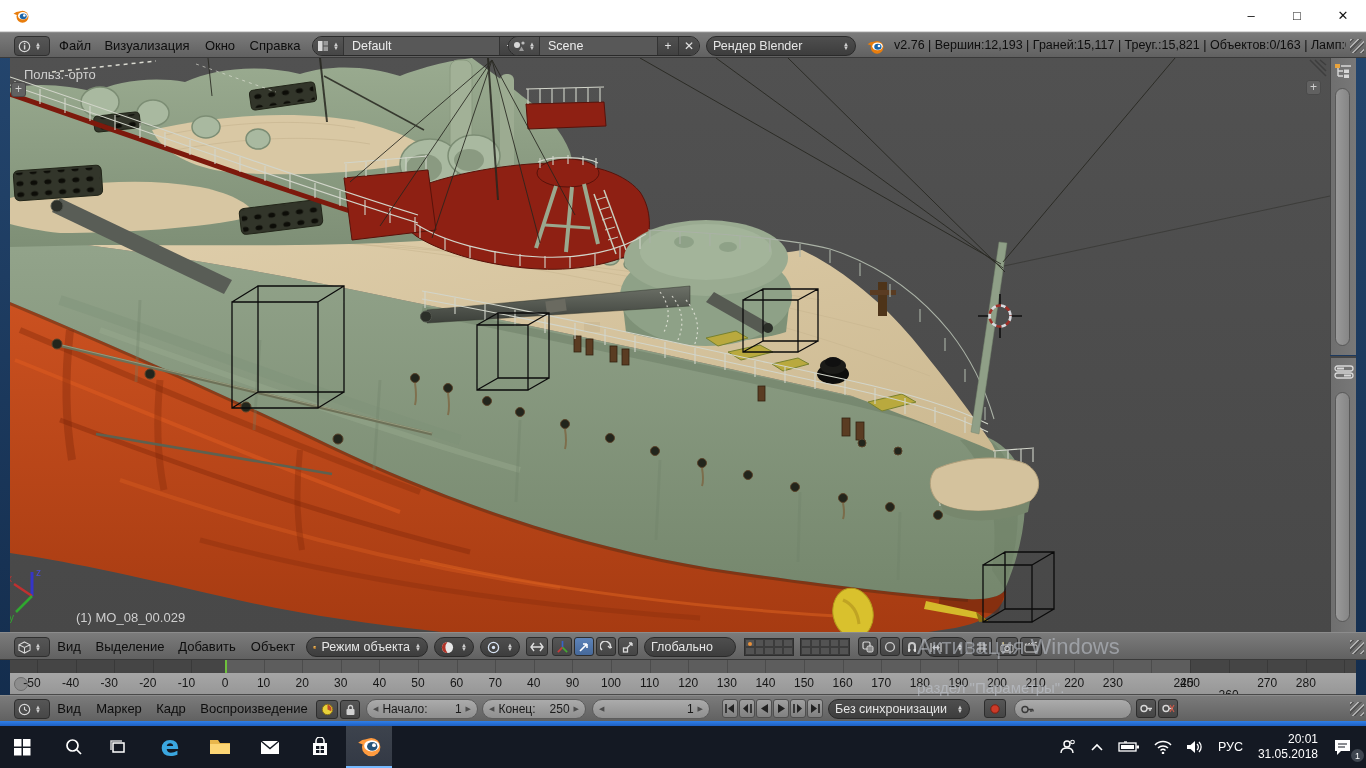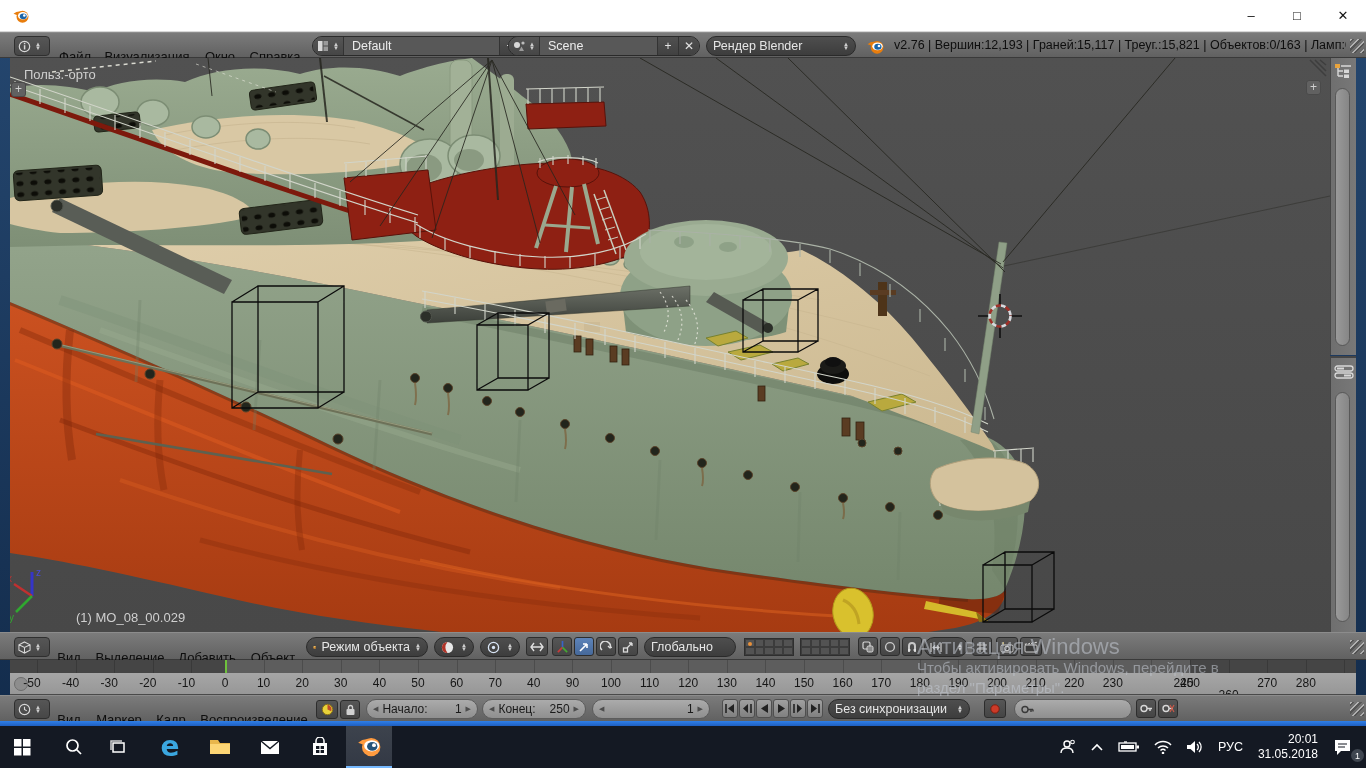--- a/index.html
+++ b/index.html
@@ -8,21 +8,21 @@
   
   .desktop-edge{position:absolute;top:32px;bottom:42px;width:10px;background:linear-gradient(180deg,#24466e,#132c4c);}
   
   .titlebar{position:absolute;left:0;top:0;width:1366px;height:32px;background:#ffffff;display:flex;align-items:center;border-bottom:1px solid #d8d8d8;}
   .titlebar .appicon{width:18px;height:18px;margin-left:12px;}
   .titlebar .title{margin-left:8px;font-size:13px;color:#111;white-space:nowrap;}
   .winbtns{margin-left:auto;display:flex;height:32px;}
   .winbtn{width:46px;height:32px;display:flex;align-items:center;justify-content:center;color:#111;font-size:13px;}
   
   .hdr{position:absolute;left:0;width:1366px;background:linear-gradient(180deg,#7b7b7b,#616161);border-top:1px solid #8c8c8c;border-bottom:1px solid #3a3a3a;}
-  .menu-item{position:absolute;top:0;height:100%;display:flex;align-items:center;justify-content:center;font-size:13px;color:#0d0d0d;margin-top:11px;}
+  .menu-item{position:absolute;top:0;height:100%;display:flex;align-items:center;justify-content:center;font-size:13px;color:#0d0d0d;}
   .etype-btn{position:absolute;top:3px;height:20px;background:linear-gradient(180deg,#565656,#474747);border:1px solid #2f2f2f;border-radius:4px;display:flex;align-items:center;padding:0 3px;gap:2px;}
   .arrows{display:flex;flex-direction:column;line-height:4px;font-size:6px;color:#cfcfcf;margin-left:2px;}
   .dd{position:absolute;top:3px;height:20px;background:linear-gradient(180deg,#4e4e4e,#3d3d3d);border:1px solid #2a2a2a;border-radius:10px;display:flex;align-items:center;color:#e6e6e6;font-size:12.5px;padding:0 6px;gap:5px;}
   .dd .lbl{white-space:nowrap;}
   .idfield{position:absolute;top:3px;height:20px;display:flex;align-items:stretch;border:1px solid #2a2a2a;border-radius:10px;overflow:hidden;background:#585858;}
   .idfield .iconseg{display:flex;align-items:center;background:linear-gradient(180deg,#555,#464646);padding:0 4px;gap:2px;border-right:1px solid #333;}
   .idfield .nameseg{display:flex;align-items:center;color:#ececec;font-size:12.5px;padding:0 8px;flex:1;}
   .idfield .sq{width:21px;display:flex;align-items:center;justify-content:center;color:#e2e2e2;font-size:12px;background:linear-gradient(180deg,#505050,#414141);border-left:1px solid #333;}
   .stats{position:absolute;top:0;height:100%;display:flex;align-items:center;font-size:12.5px;color:#0e0e0e;white-space:nowrap;overflow:hidden;}
   .corner-hatch{position:absolute;width:14px;height:14px;background:repeating-linear-gradient(135deg,rgba(230,230,230,.55) 0 1.5px,rgba(60,60,60,.5) 1.5px 3px,transparent 3px 5.5px);}
@@ -767,21 +767,20 @@
       <svg width="13" height="11" viewBox="0 0 13 11">
           <circle cx="4" cy="5.5" r="3" fill="none" stroke="#d8d8d8" stroke-width="1.4"></circle>
           <path d="M7,5.5 H11" stroke="#d8d8d8" stroke-width="1.4"></path>
           <path d="M8,2 L12,9 M12,2 L8,9" stroke="#c85a4a" stroke-width="1.2"></path>
         </svg>
     </div>
     <div class="corner-hatch" style="right:2px;top:6px;"></div>
   </div>
 
   <div class="watermark" style="left:917px;top:634px;font-size:22px;">Активация Windows</div>
-  <div class="watermark" style="left:917px;top:659px;font-size:15px;">Чтобы активировать Windows, перейдите в</div>
   <div class="watermark" style="left:917px;top:679px;font-size:15px;">раздел "Параметры".</div>
 
   <div class="bluebar"></div>
 
   <div class="taskbar">
     <div class="tbicon">
       <svg width="17" height="17" viewBox="0 0 17 17">
           <rect x="0" y="0" width="7.5" height="7.5" fill="#fff"></rect>
           <rect x="9" y="0" width="7.5" height="7.5" fill="#fff"></rect>
           <rect x="0" y="9" width="7.5" height="7.5" fill="#fff"></rect>

